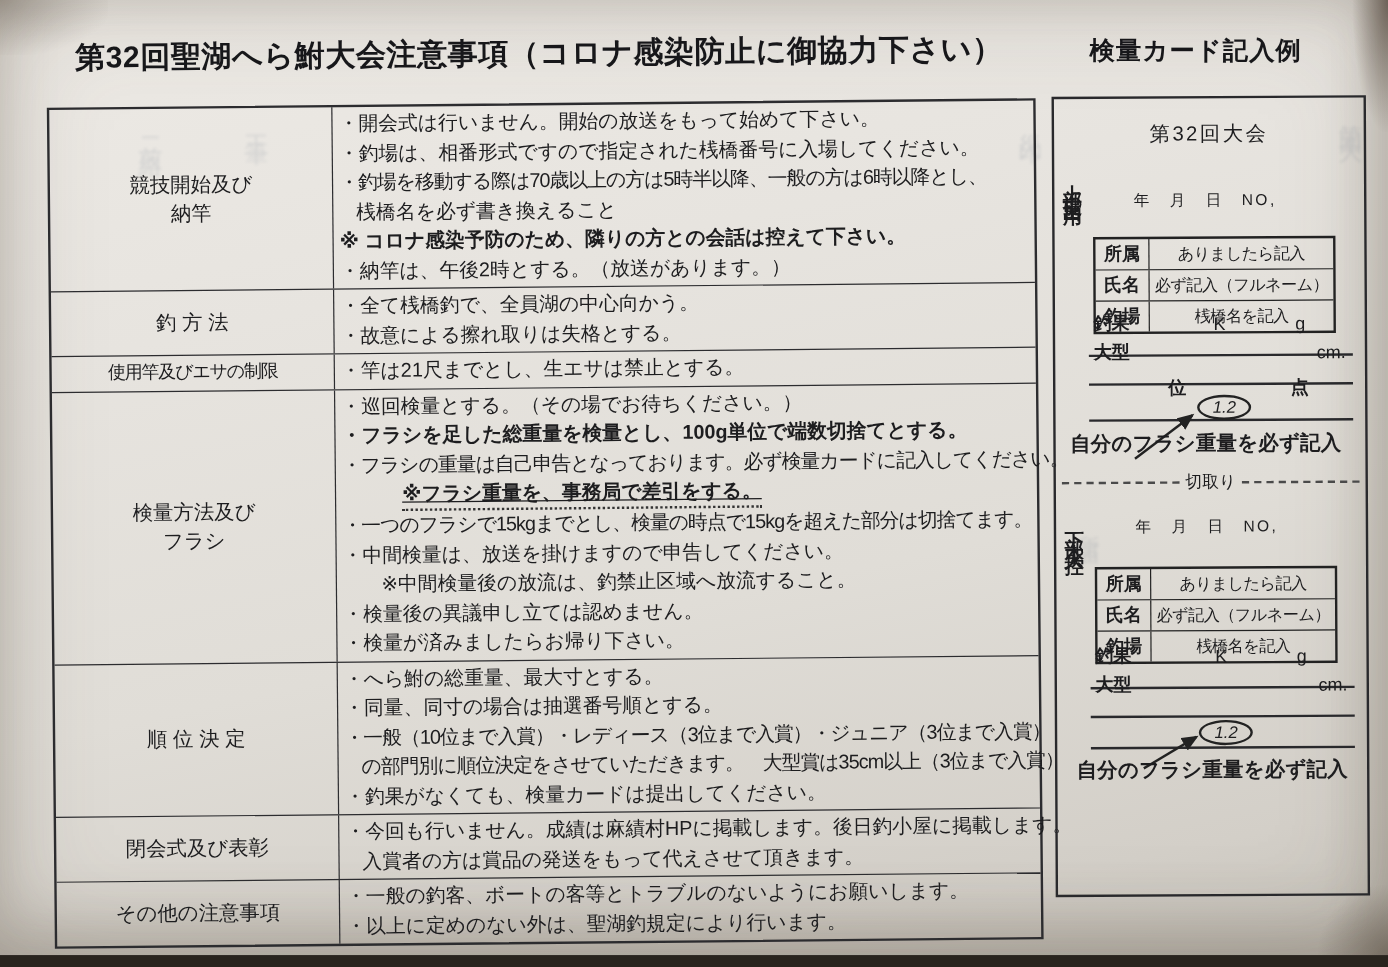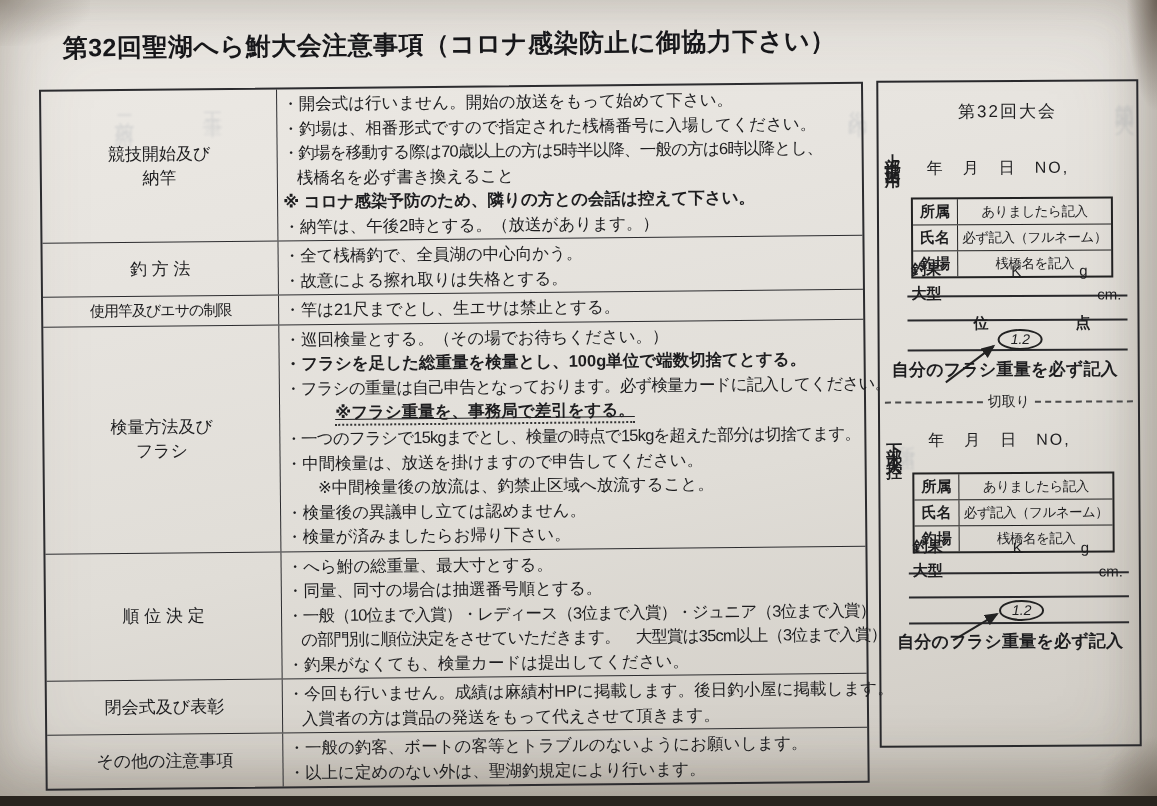--- a/index.html
+++ b/index.html
@@ -29,21 +29,21 @@
   .i1{padding-left:14px;}
   .i2{padding-left:32px;}
   .i3{padding-left:50px;}
   .tight{letter-spacing:-0.8px;}
   .du{font-weight:700;text-decoration:underline;border-bottom:2px dotted #333;display:inline-block;line-height:21px;padding-bottom:1px;}
 
   .card-title{position:absolute;left:908px;top:28px;font-size:21px;font-weight:700;letter-spacing:1px;white-space:nowrap;color:#17171a;}
   .card{position:absolute;left:878px;top:80px;width:258px;height:663px;border:2.5px solid #29292c;transform:rotate(-0.3deg);}
   .tourn{position:absolute;left:0;width:100%;top:18px;text-align:center;font-size:17px;letter-spacing:2px;}
   .vlabel{position:absolute;left:5px;font-size:16px;font-weight:600;writing-mode:vertical-rl;text-orientation:upright;letter-spacing:5px;line-height:18px;}
-  .dateline{position:absolute;left:48px;font-size:16px;letter-spacing:2px;white-space:nowrap;}
+  .dateline{position:absolute;left:66px;font-size:13px;letter-spacing:2px;white-space:nowrap;}
   .ftable{position:absolute;left:32px;width:198px;border:2px solid #222;}
   .frow{display:flex;height:25px;border-bottom:1.5px solid #222;}
   .frow:last-child{border-bottom:none;}
   .fl{width:44px;flex:0 0 auto;border-right:1.5px solid #222;display:flex;align-items:center;justify-content:center;font-size:15px;font-weight:600;text-align:center;}
   .fv{flex:1;display:flex;align-items:center;justify-content:center;font-size:13.5px;letter-spacing:-.5px;white-space:nowrap;}
   .uline{position:absolute;left:28px;right:10px;height:22px;border-bottom:2px solid #29292c;font-size:15px;}
   .uline span{position:absolute;bottom:16px;}
   .ellipse{position:absolute;border:2px solid #222;border-radius:50%;padding:0 11px;font-size:14px;line-height:17px;background:transparent;font-style:italic;}
   .fnote{position:absolute;font-size:17px;font-weight:700;letter-spacing:.2px;white-space:nowrap;}
   .cutline{position:absolute;left:5px;right:5px;display:flex;align-items:center;gap:5px;font-size:14px;}
@@ -138,20 +138,21 @@
         <div class="rhead">その他の注意事項</div>
         <div class="rbody">
           <div class="line">・一般の釣客、ボートの客等とトラブルのないようにお願いします。</div>
           <div class="line">・以上に定めのない外は、聖湖釣規定により行います。</div>
         </div>
       </div>
 
     </div>
   </div>
 
+  <div class="card-title">検量カード記入例</div>
 
   <div class="card">
     <div class="tourn">第32回大会</div>
 
     <div class="vlabel" style="top:58px;">上部提出用</div>
     <div class="dateline" style="top:76px;">年　月　日　NO,</div>
 
     <div class="ftable" style="top:115px;">
       <div class="frow">
         <div class="fl">所属</div>

